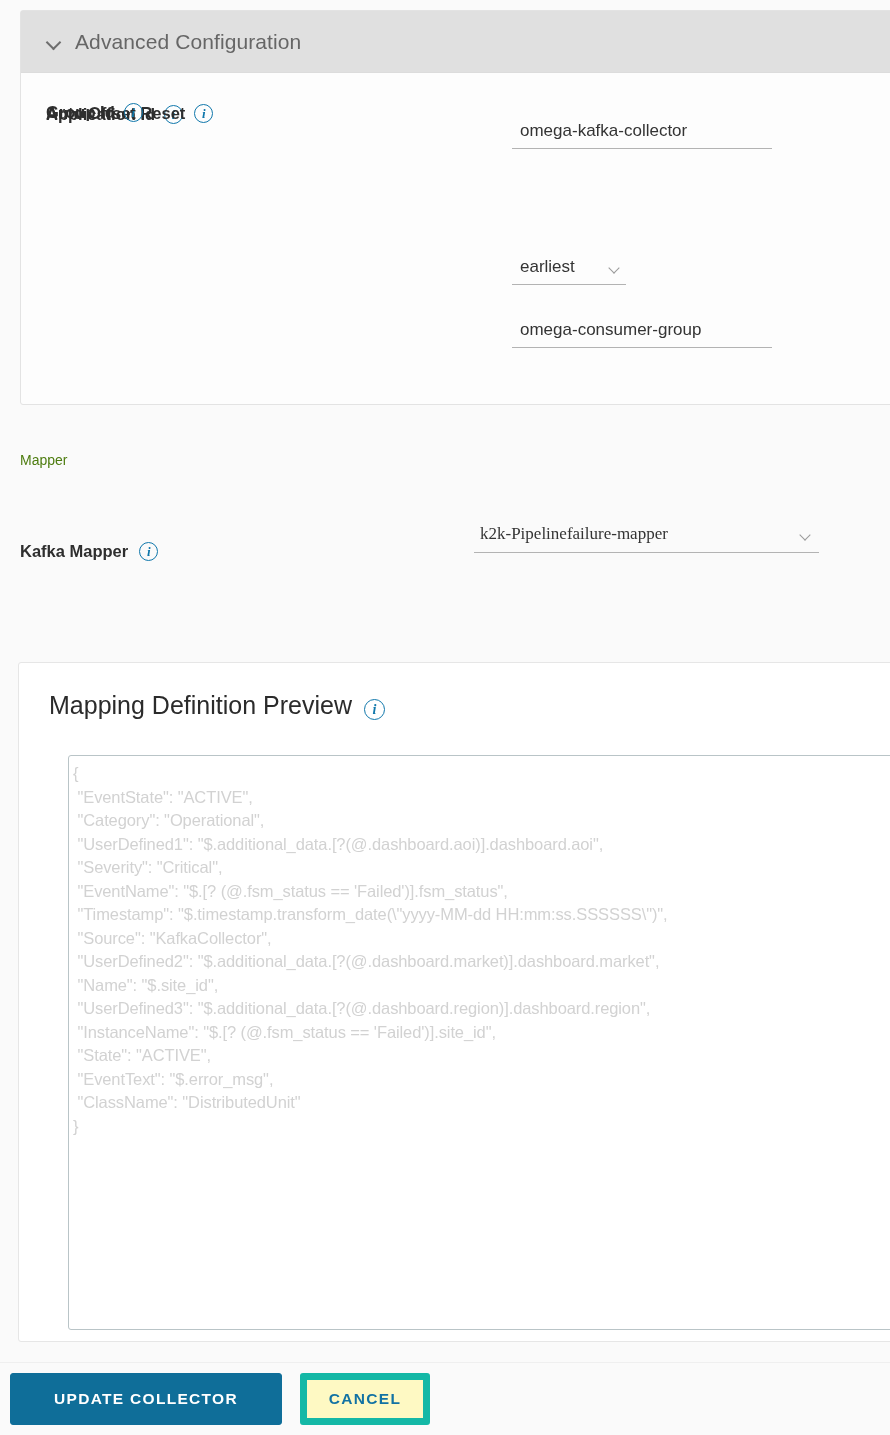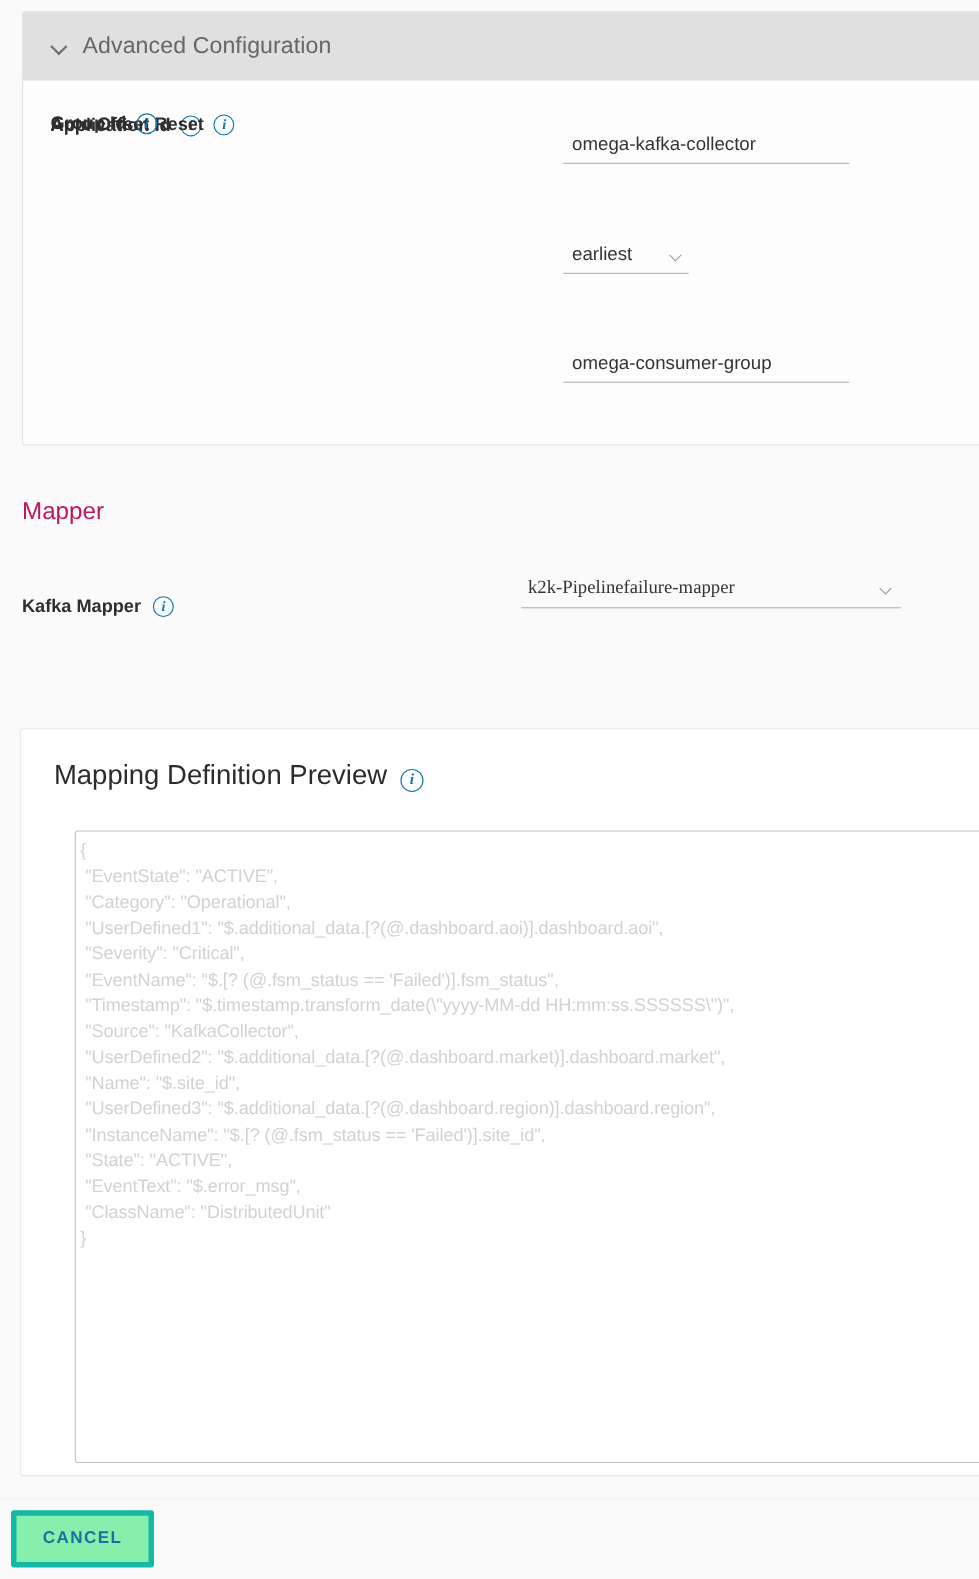--- a/index.html
+++ b/index.html
@@ -120,20 +120,21 @@
     position: absolute;
     border-bottom: 1px solid #b3b3b3;
     font-size: 17px;
     color: #343434;
     padding: 0 4px 7px 8px;
     display: flex;
     align-items: flex-end;
     justify-content: space-between;
     cursor: pointer;
     background: transparent;
+    margin-top: 36px;
   }
   .v-offset { left: 491px; top: 210px; width: 114px; }
 
   .chev-sm {
     width: 14px; height: 14px;
     position: relative;
     margin-left: 10px;
     flex: none;
     display: inline-block;
   }
@@ -145,22 +146,22 @@
     border-right: 1.6px solid #9a9a9a;
     border-bottom: 1.6px solid #9a9a9a;
     transform: rotate(45deg);
   }
 
   
   .mapper-heading {
     position: absolute;
     left: 20px;
     top: 452px;
-    font-size: 22px;
-    color: #be185d;
+    font-size: 14px;
+    color: #4d7c0f;
     font-weight: 400;
   }
   .kafka-label {
     position: absolute;
     left: 20px;
     top: 542px;
     display: flex;
     align-items: center;
     gap: 11px;
     font-size: 16.5px;
@@ -260,23 +261,23 @@
   }
   .btn-primary {
     background: #0f6e99;
     color: #ffffff;
     border: 1px solid #0f6e99;
     height: 52px;
     padding: 0 26px;
     min-width: 272px;
   }
   .btn-secondary {
-    background: #86efac;
+    background: #fef9c3;
     color: #1272a3;
-    border: 5px solid #14b8a6;
+    border: 7px solid #14b8a6;
     height: 52px;
     padding: 0 16px;
     min-width: 130px;
   }
 </style>
 </head>
 <body>
 
 <div class="page">
 
@@ -356,16 +357,17 @@
  "UserDefined3": "$.additional_data.[?(@.dashboard.region)].dashboard.region",
  "InstanceName": "$.[? (@.fsm_status == 'Failed')].site_id",
  "State": "ACTIVE",
  "EventText": "$.error_msg",
  "ClassName": "DistributedUnit"
 }</pre>
     </div>
   </div>
 
   <div class="footer">
+    <button class="btn btn-primary">UPDATE COLLECTOR</button>
     <button class="btn btn-secondary">CANCEL</button>
   </div>
 
 </div>
 
 </body></html>

